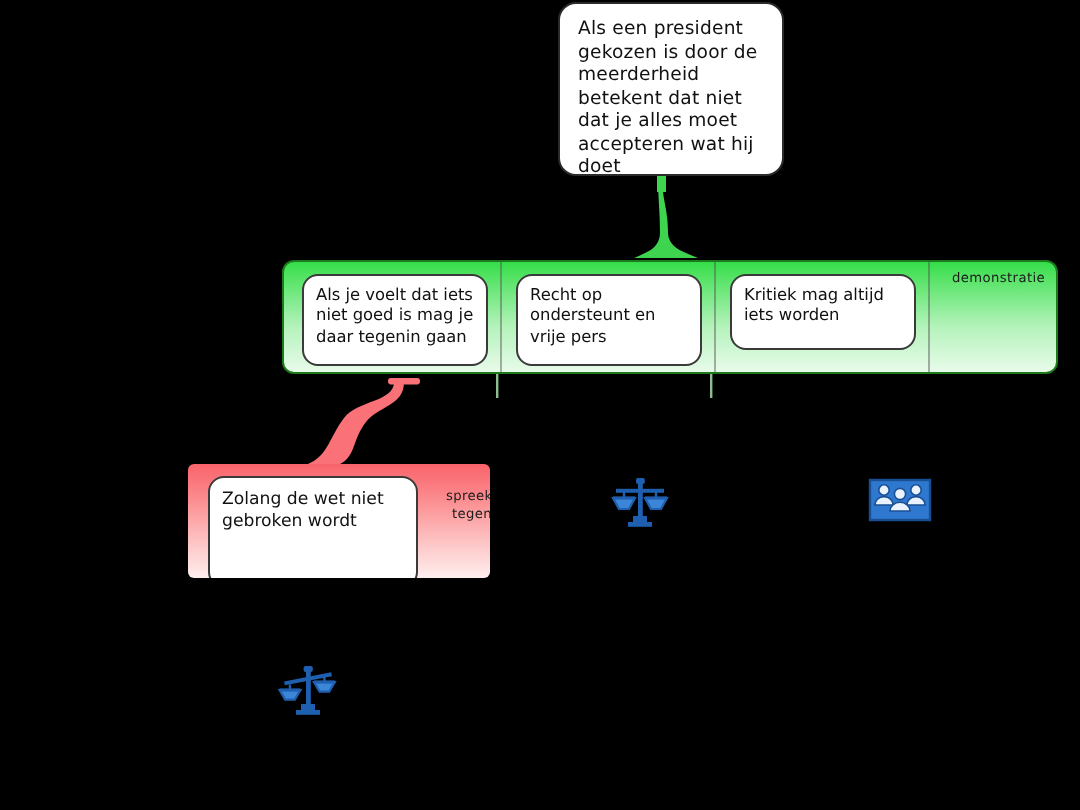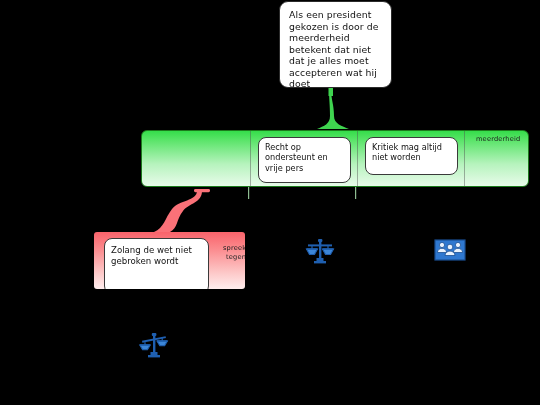--- a/index.html
+++ b/index.html
@@ -171,28 +171,31 @@
 
   <div class="claim-box" id="top-claim">
     <span>Als een president gekozen is door de meerderheid betekent dat niet dat je alles moet accepteren wat hij doet</span>
   </div>
 
   <div id="green-panel">
     <div class="panel-divider" id="gdiv1"></div>
     <div class="panel-divider" id="gdiv2"></div>
     <div class="panel-divider" id="gdiv3"></div>
 
+    <div class="reason-box" id="reason-1">
+      <span>Als je voelt dat iets niet goed is mag je daar tegenin gaan</span>
+    </div>
     <div class="reason-box" id="reason-2">
       <span>Recht op ondersteunt en vrije pers</span>
     </div>
     <div class="reason-box" id="reason-3">
-      <span>Kritiek mag altijd niet worden</span>
-    </div>
-
-    <div class="panel-label" id="green-label">meerderheid</div>
+      <span>Kritiek mag altijd iets worden</span>
+    </div>
+
+    <div class="panel-label" id="green-label">demonstratie</div>
   </div>
 
   <div id="red-panel">
     <div class="reason-box">
       <span>Zolang de wet niet gebroken wordt</span>
     </div>
     <div class="panel-label" id="red-label">
       <div>spreekt</div>
       <div>tegen</div>
     </div>

